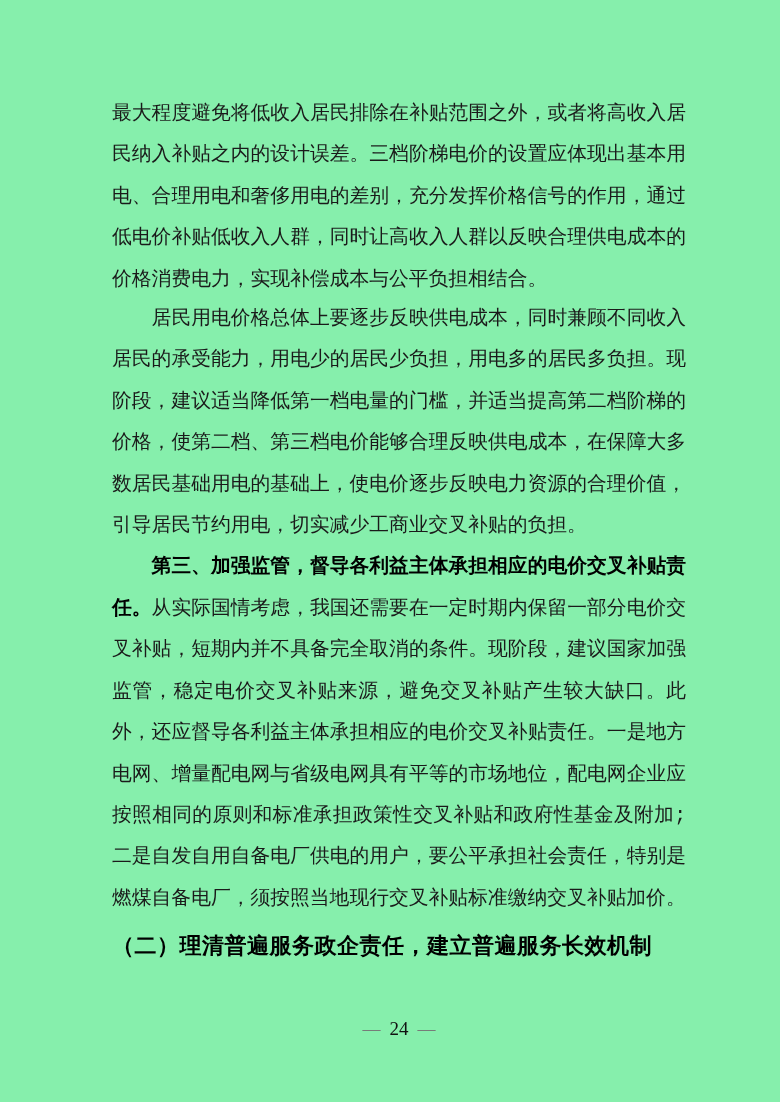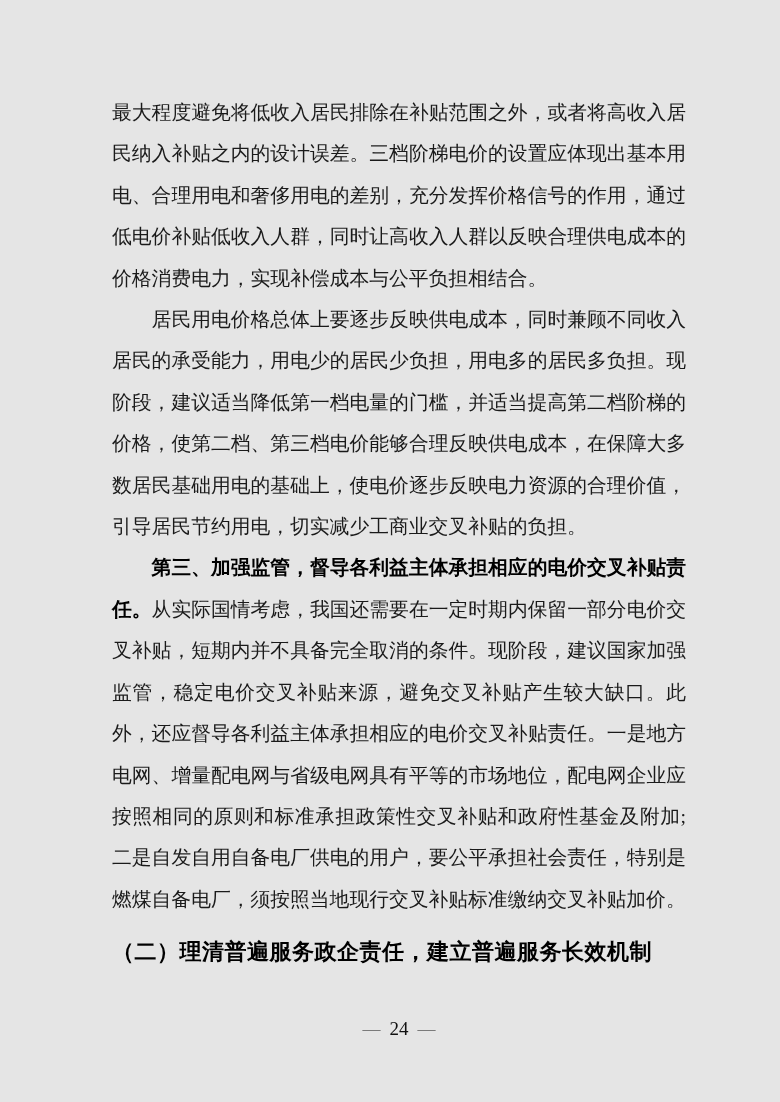--- a/index.html
+++ b/index.html
@@ -4,47 +4,48 @@
 <style>
   html, body {
     margin: 0;
     padding: 0;
     background: #ffffff;
   }
   .page {
     position: relative;
     width: 780px;
     height: 1102px;
-    background: #e5e5e5;
+    background: #86efac;
     overflow: hidden;
     font-family: "Liberation Serif", "DejaVu Serif", serif;
     color: #1a1a1a;
   }
   .content {
     position: absolute;
     left: 112px;
     top: 92px;
     width: 574px;
   }
   p.body {
     margin: 0;
     font-size: 19.8px;
     line-height: 41.4px;
     text-align: justify;
     word-break: break-all;
   }
   p.indent {
     text-indent: 2em;
+    font-family: Liberation Mono, monospace;
   }
   strong.lead {
     font-weight: bold;
     color: #000000;
   }
   h2.section-heading {
-    margin: 16px 0 8px 0;
+    margin: 10px 0 8px 0;
     font-family: "Liberation Sans", "DejaVu Sans", sans-serif;
     font-size: 22px;
     line-height: 32px;
     font-weight: bold;
     color: #000000;
     letter-spacing: 0.5px;
   }
   .footer {
     position: absolute;
     left: 112px;

